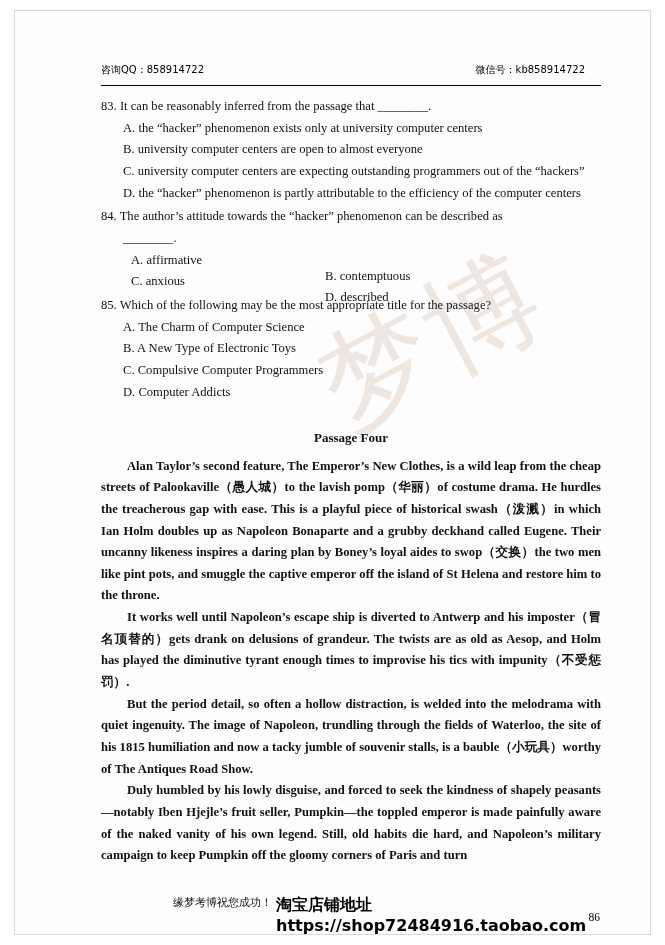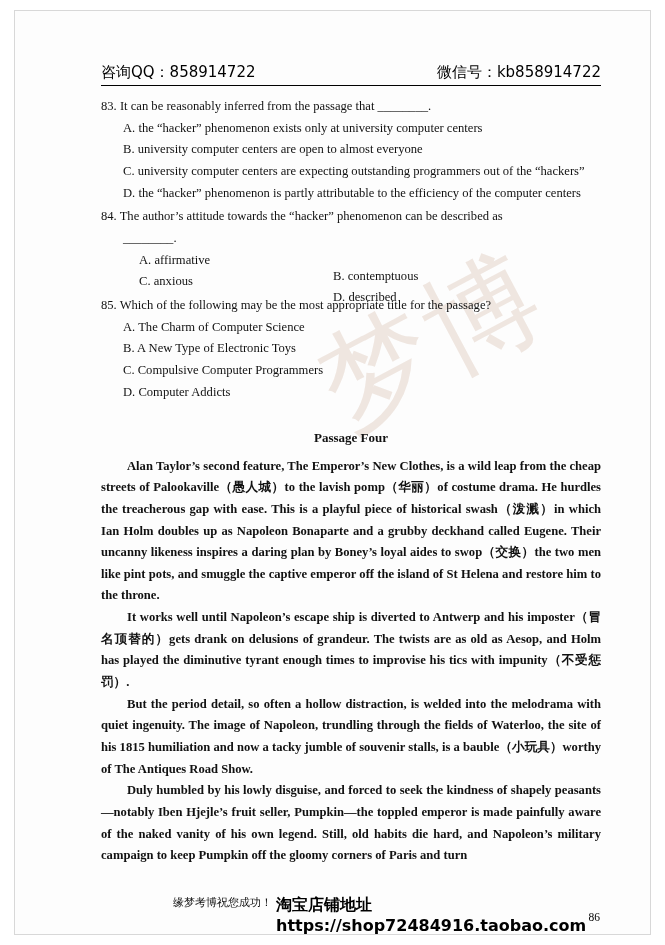--- a/index.html
+++ b/index.html
@@ -41,21 +41,21 @@
     border-bottom: 1.2px solid #000;
     font-size: 11.5px;
   }
   .header .hl {
     position: absolute;
     left: 0;
     top: 4px;
   }
   .header .hr {
     position: absolute;
-    right: 0;
+    right: 16px;
     top: 4px;
   }
   
   .watermark {
     position: absolute;
     left: 300px;
     top: 255px;
     font-size: 112px;
     color: #efe6e0;
     font-family: "Liberation Serif", serif;
@@ -87,21 +87,21 @@
     text-indent: 0;
   }
   .opt-hang {
     margin-left: 22px;
     padding-left: 14px;
     text-indent: -14px;
     text-align: justify;
   }
   .two-col {
     position: relative;
-    margin-left: 38px;
+    margin-left: 30px;
   }
   .two-col .c2 {
     position: absolute;
     left: 194px;
     top: 16px;
   }
   .passage-title {
     text-align: center;
     font-weight: bold;
     margin-top: 24px;
@@ -111,21 +111,21 @@
   .para {
     text-indent: 26px;
     text-align: justify;
     text-justify: inter-word;
     margin: 0;
     padding: 0;
     font-weight: bold;
   }
   .cn {
     font-family: "DejaVu Sans", sans-serif;
-    font-size: 15px;
+    font-size: 10px;
   }
   
   .footer {
     position: absolute;
     left: 86px;
     right: 50px;
     top: 884px;
     border-top: 0px;
     font-size: 11.5px;
   }

